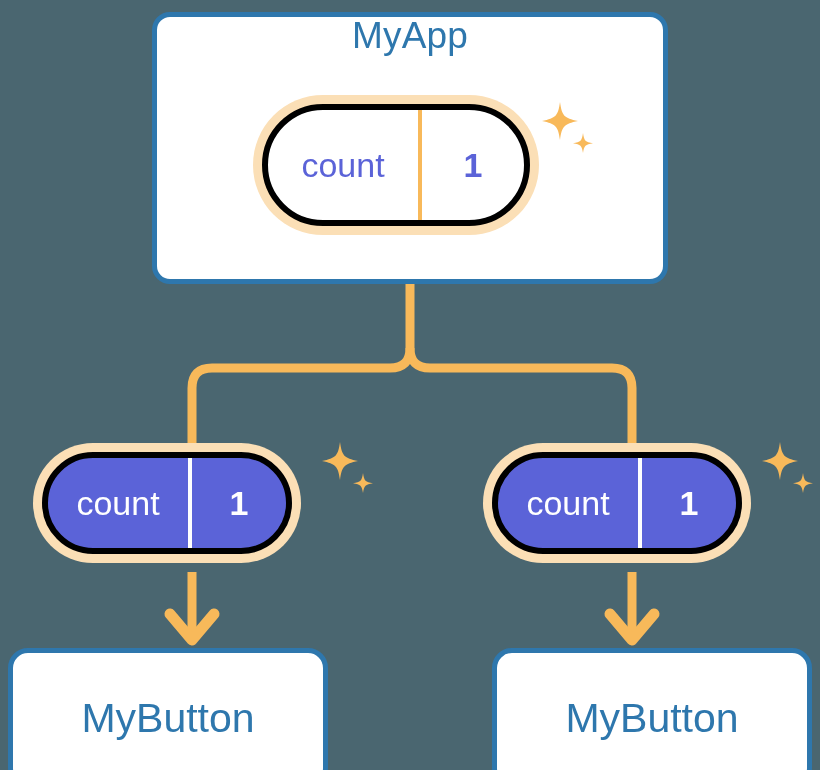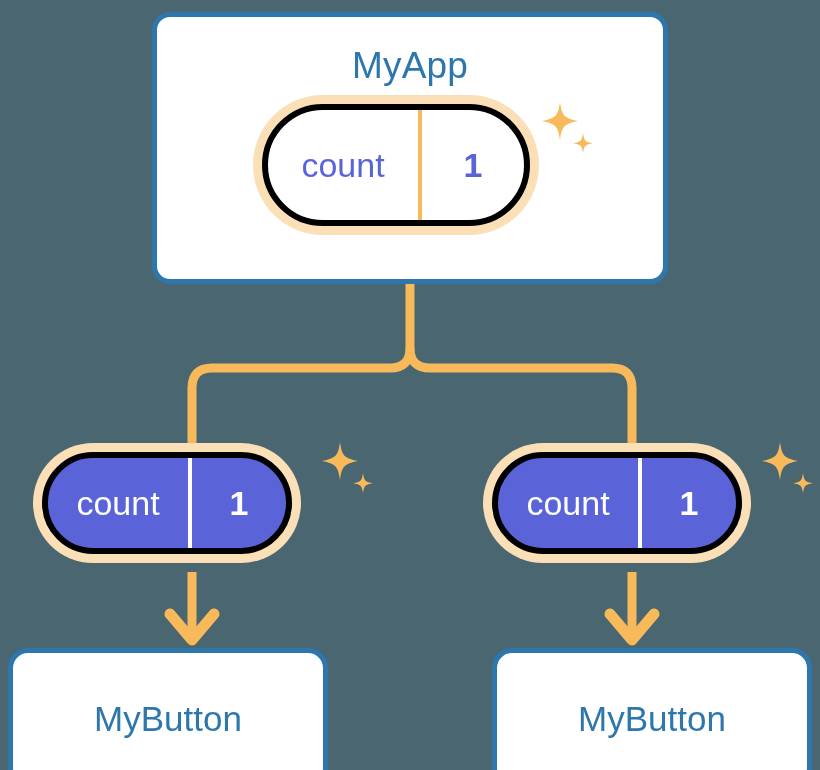--- a/index.html
+++ b/index.html
@@ -39,21 +39,20 @@
     box-sizing: border-box;
     display: flex;
     flex-direction: column;
     align-items: center;
   }
   .card-app {
     left: 152px;
     top: 12px;
     width: 516px;
     height: 272px;
-    padding-top: 30px;
     align-items: center;
   }
   .card-title {
     color: #2e77ad;
     font-size: 37px;
     letter-spacing: 0.2px;
     line-height: 1;
     font-weight: 400;
   }
   .card-btn {
@@ -66,21 +65,21 @@
     top: 648px;
     width: 320px;
   }
   .card-btn-right {
     left: 492px;
     top: 648px;
     width: 320px;
   }
   .card-btn-label {
     color: #2e77ad;
-    font-size: 35px;
+    font-size: 41px;
     line-height: 1;
     font-weight: 400;
   }
 
   
   .pill-wrap {
     position: absolute;
     display: flex;
     align-items: center;
     justify-content: center;

